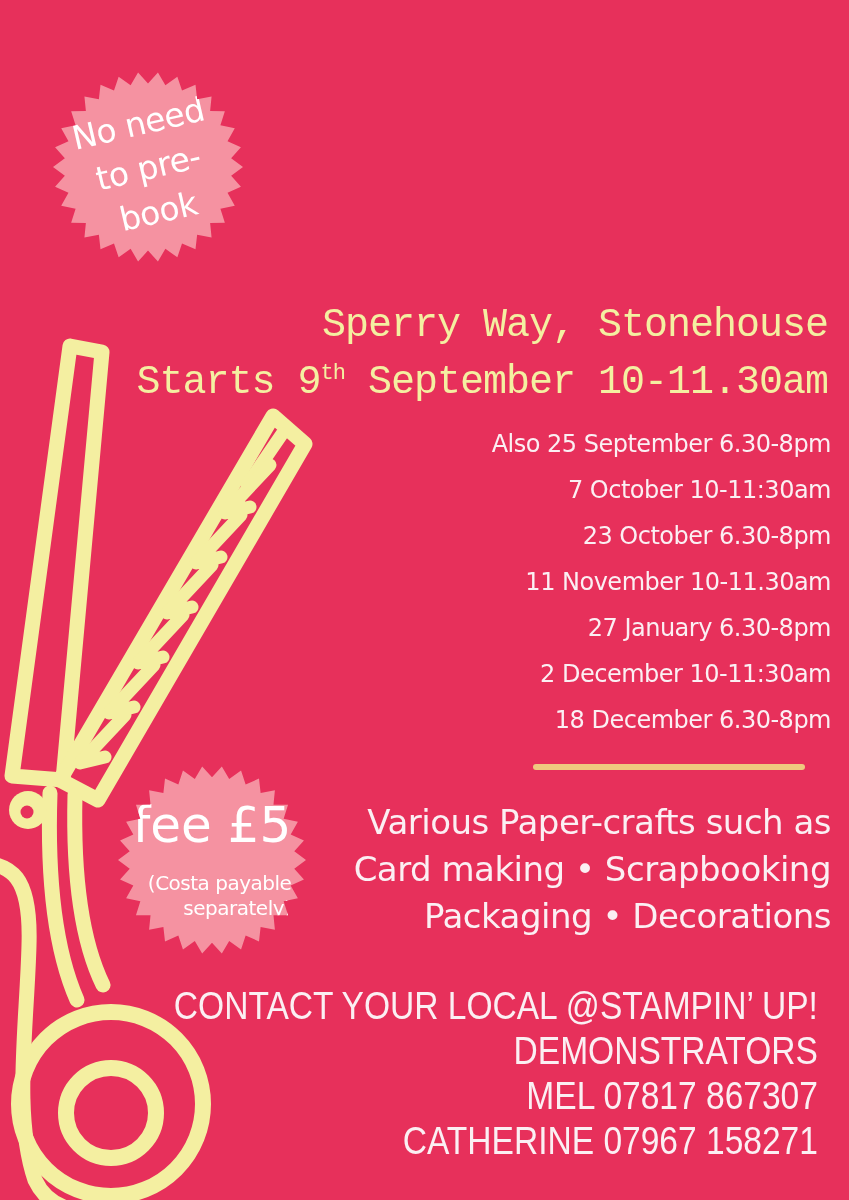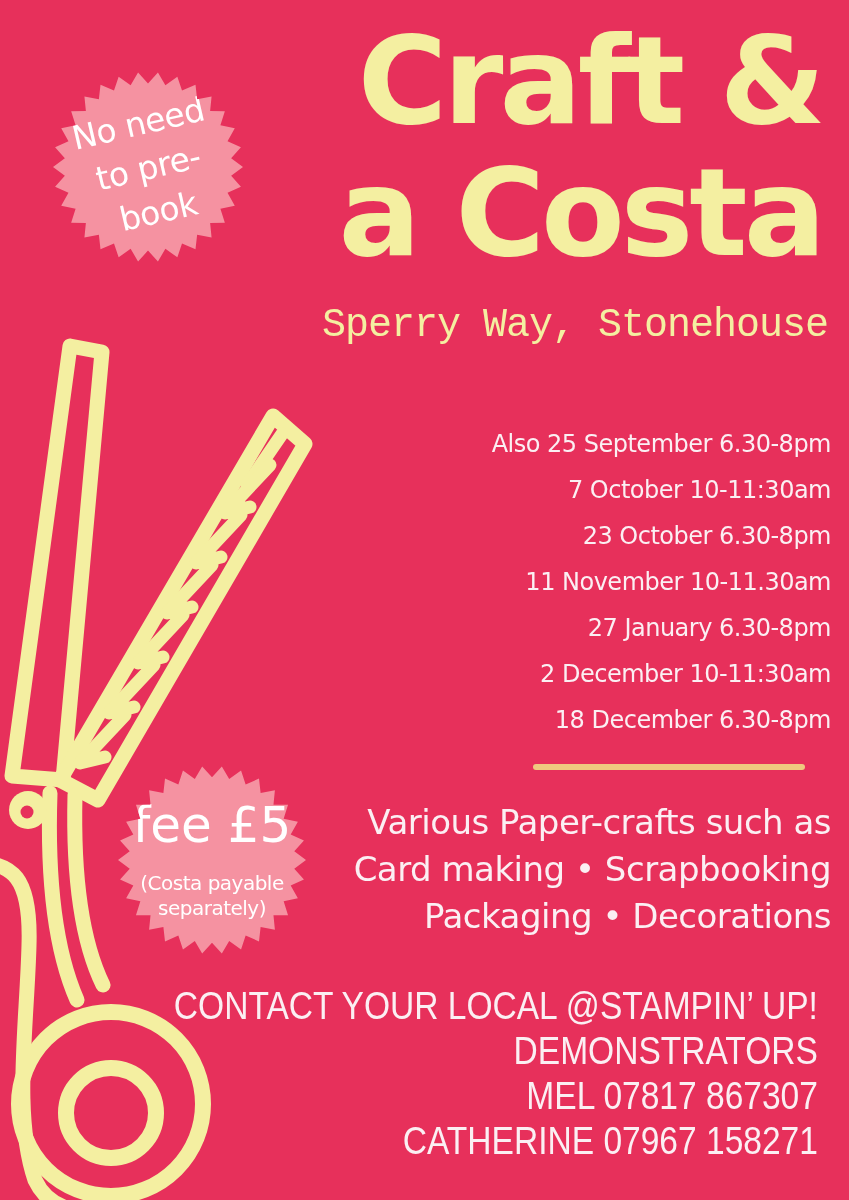--- a/index.html
+++ b/index.html
@@ -66,21 +66,21 @@
     position:absolute;
     background:var(--badgepink,#F592A1);
     display:flex;align-items:center;justify-content:center;
     text-align:center;color:#FFFFFF;
   }
   .badge-prebook{left:53px;top:72px;width:190px;height:190px;}
   .badge-prebook .inner{
     transform:rotate(-13deg);
     font-size:33px;line-height:45px;letter-spacing:-0.5px;
   }
-  .badge-fee{left:118px;top:766px;width:188px;height:188px;}
+  .badge-fee{left:118px;top:766px;width:188px;height:188px;text-align:right;}
   .badge-fee .fee-title{font-size:50px;line-height:52px;white-space:nowrap;}
   .badge-fee .fee-sub{font-size:20px;line-height:25px;margin-top:20px;letter-spacing:-0.5px;white-space:nowrap;}
   
   .scissors{
     position:absolute;left:-15px;top:335px;
     width:345px;height:865px;
   }
   .scissors *{vector-effect:none;}
 </style>
 </head>
@@ -115,27 +115,24 @@
   </svg>
 
   <div class="badge badge-prebook starburst" style="clip-path: polygon(100% 50%, 93.76% 54.6%, 98.91% 60.4%, 91.85% 63.6%, 95.68% 70.34%, 88.11% 72%, 90.45% 79.39%, 82.7% 79.44%, 83.46% 87.16%, 75.86% 85.6%, 75% 93.3%, 67.9% 90.2%, 65.45% 97.55%, 59.15% 93.04%, 55.23% 99.73%, 50% 94%, 44.77% 99.73%, 40.85% 93.04%, 34.55% 97.55%, 32.1% 90.2%, 25% 93.3%, 24.14% 85.6%, 16.54% 87.16%, 17.3% 79.44%, 9.55% 79.39%, 11.89% 72%, 4.32% 70.34%, 8.15% 63.6%, 1.09% 60.4%, 6.24% 54.6%, 0% 50%, 6.24% 45.4%, 1.09% 39.6%, 8.15% 36.4%, 4.32% 29.66%, 11.89% 28%, 9.55% 20.61%, 17.3% 20.56%, 16.54% 12.84%, 24.14% 14.4%, 25% 6.7%, 32.1% 9.8%, 34.55% 2.45%, 40.85% 6.96%, 44.77% 0.27%, 50% 6%, 55.23% 0.27%, 59.15% 6.96%, 65.45% 2.45%, 67.9% 9.8%, 75% 6.7%, 75.86% 14.4%, 83.46% 12.84%, 82.7% 20.56%, 90.45% 20.61%, 88.11% 28%, 95.68% 29.66%, 91.85% 36.4%, 98.91% 39.6%, 93.76% 45.4%);">
     <div class="inner">
       <div>No need</div>
       <div>to pre-</div>
       <div>book</div>
     </div>
   </div>
 
-  <div class="title">
-    <div>Craft &amp;</div>
-    <div>a Costa</div>
-  </div>
 
   <div class="location">
     <div>Sperry Way, Stonehouse</div>
+    <div><span>Starts 9</span><sup>th</sup><span> September 10-11.30am</span></div>
   </div>
 
   <div class="dates">
     <div>Also 25 September 6.30-8pm</div>
     <div>7 October 10-11:30am</div>
     <div>23 October 6.30-8pm</div>
     <div>11 November 10-11.30am</div>
     <div>27 January 6.30-8pm</div>
     <div>2 December 10-11:30am</div>
     <div>18 December 6.30-8pm</div>

